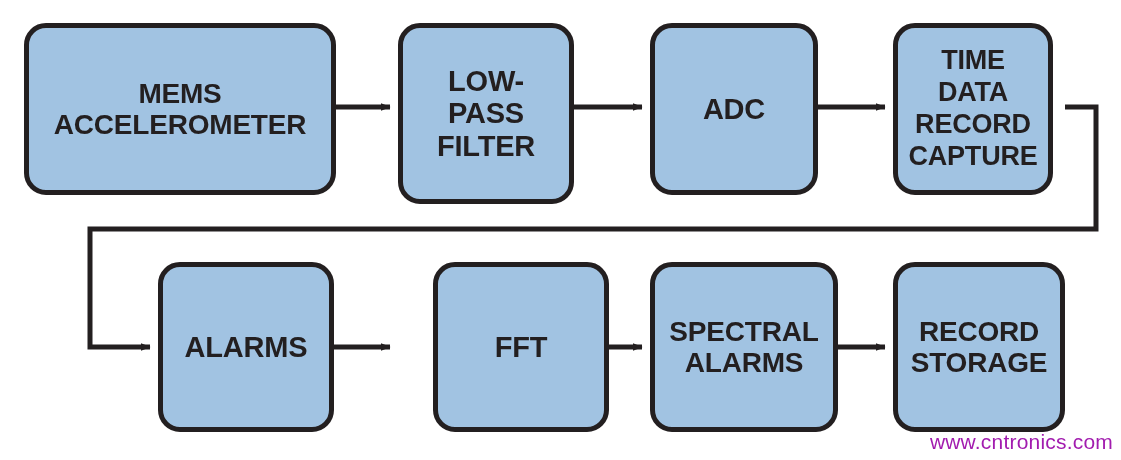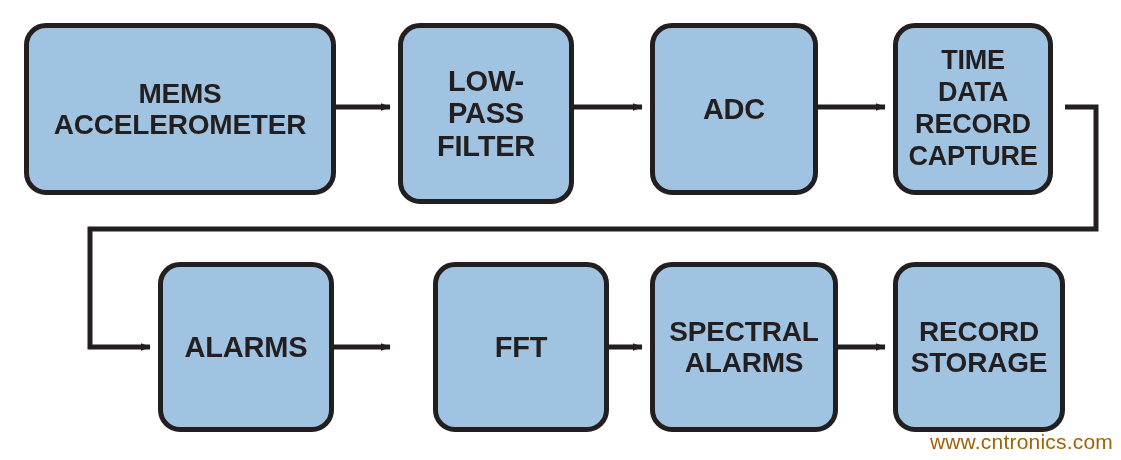--- a/index.html
+++ b/index.html
@@ -59,21 +59,21 @@
 
   #blk-mems .block-label    { font-size: 28px; }
   #blk-capture .block-label { font-size: 27px; line-height: 1.18; }
   #blk-alarms .block-label  { font-size: 28px; }
   #blk-storage .block-label { font-size: 28px; }
 
   .watermark {
     position: absolute;
     right: 8px;
     bottom: 6px;
-    color: #a16207;
+    color: #a21caf;
     font-family: "Liberation Sans", sans-serif;
     font-size: 21px;
     letter-spacing: 0.2px;
     z-index: 5;
     white-space: nowrap;
   }
 </style>
 </head>
 <body>
 

